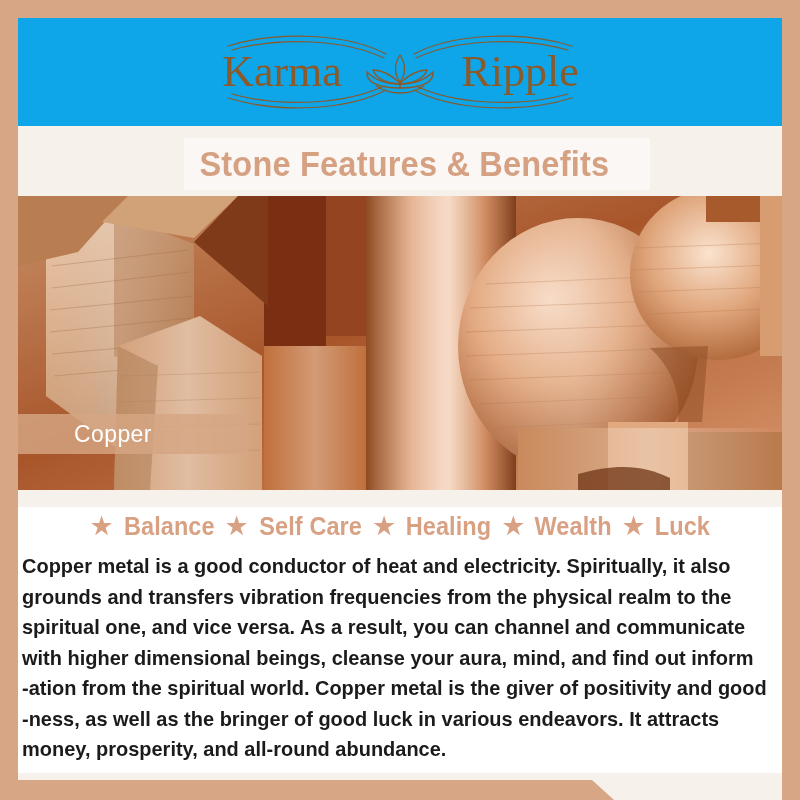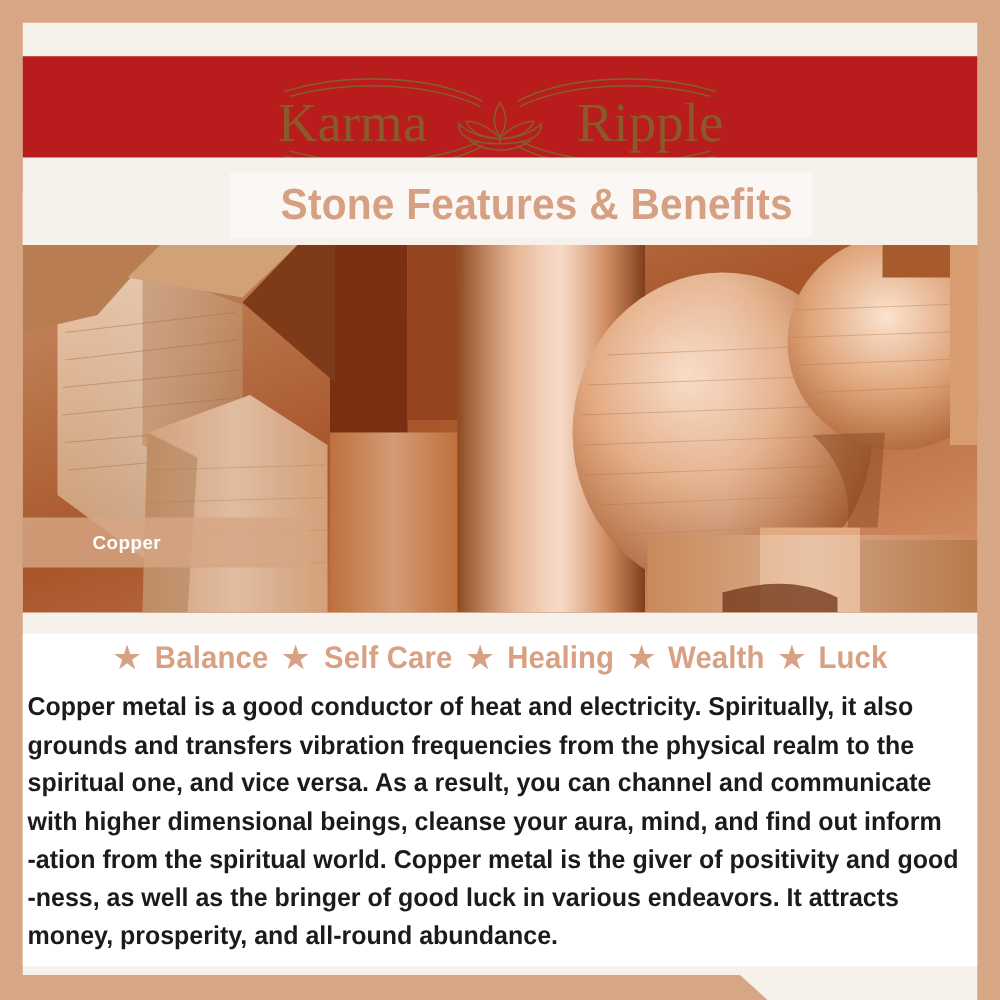--- a/index.html
+++ b/index.html
@@ -51,40 +51,39 @@
   }
 
   
   .logo-wrap {
     position: absolute;
     left: 18px; top: 18px;
     width: 764px; height: 108px;
     display: flex;
     align-items: center;
     justify-content: center;
-    background: #b91c1c;
-    margin-top: 27px;
+    background: #0ea5e9;
   }
   .logo-svg { display: block; }
 
   
   .title-band {
     position: absolute;
     left: 18px; top: 126px;
     width: 764px; height: 70px;
     background: #F7F1EC;
   }
   .title-plate {
     position: absolute;
     left: 166px; top: 12px;
     width: 466px; height: 52px;
     background: #FBF7F4;
     display: flex;
     align-items: center;
-    justify-content: flex-end;
+    justify-content: flex-start;
   }
   .title-text {
     font-family: "Liberation Sans Narrow", "Liberation Sans", sans-serif;
     font-weight: bold;
     font-size: 35px;
     letter-spacing: 0.2px;
     color: #D6A183;
     white-space: nowrap;
     transform: scaleX(0.93);
   }
@@ -102,22 +101,22 @@
   .caption-bar {
     position: absolute;
     left: 0; bottom: 36px;
     width: 230px; height: 40px;
     background: rgba(214,166,132,0.82);
     display: flex;
     align-items: center;
   }
   .caption-text {
     color: #FFFFFF;
-    font-size: 15px;
-    font-weight: bold;
+    font-size: 23px;
+    font-weight: normal;
     letter-spacing: 0.4px;
     padding-left: 56px;
   }
 
   
   .content-card {
     position: absolute;
     left: 18px; top: 507px;
     width: 764px; height: 266px;
     background: #FFFFFF;

